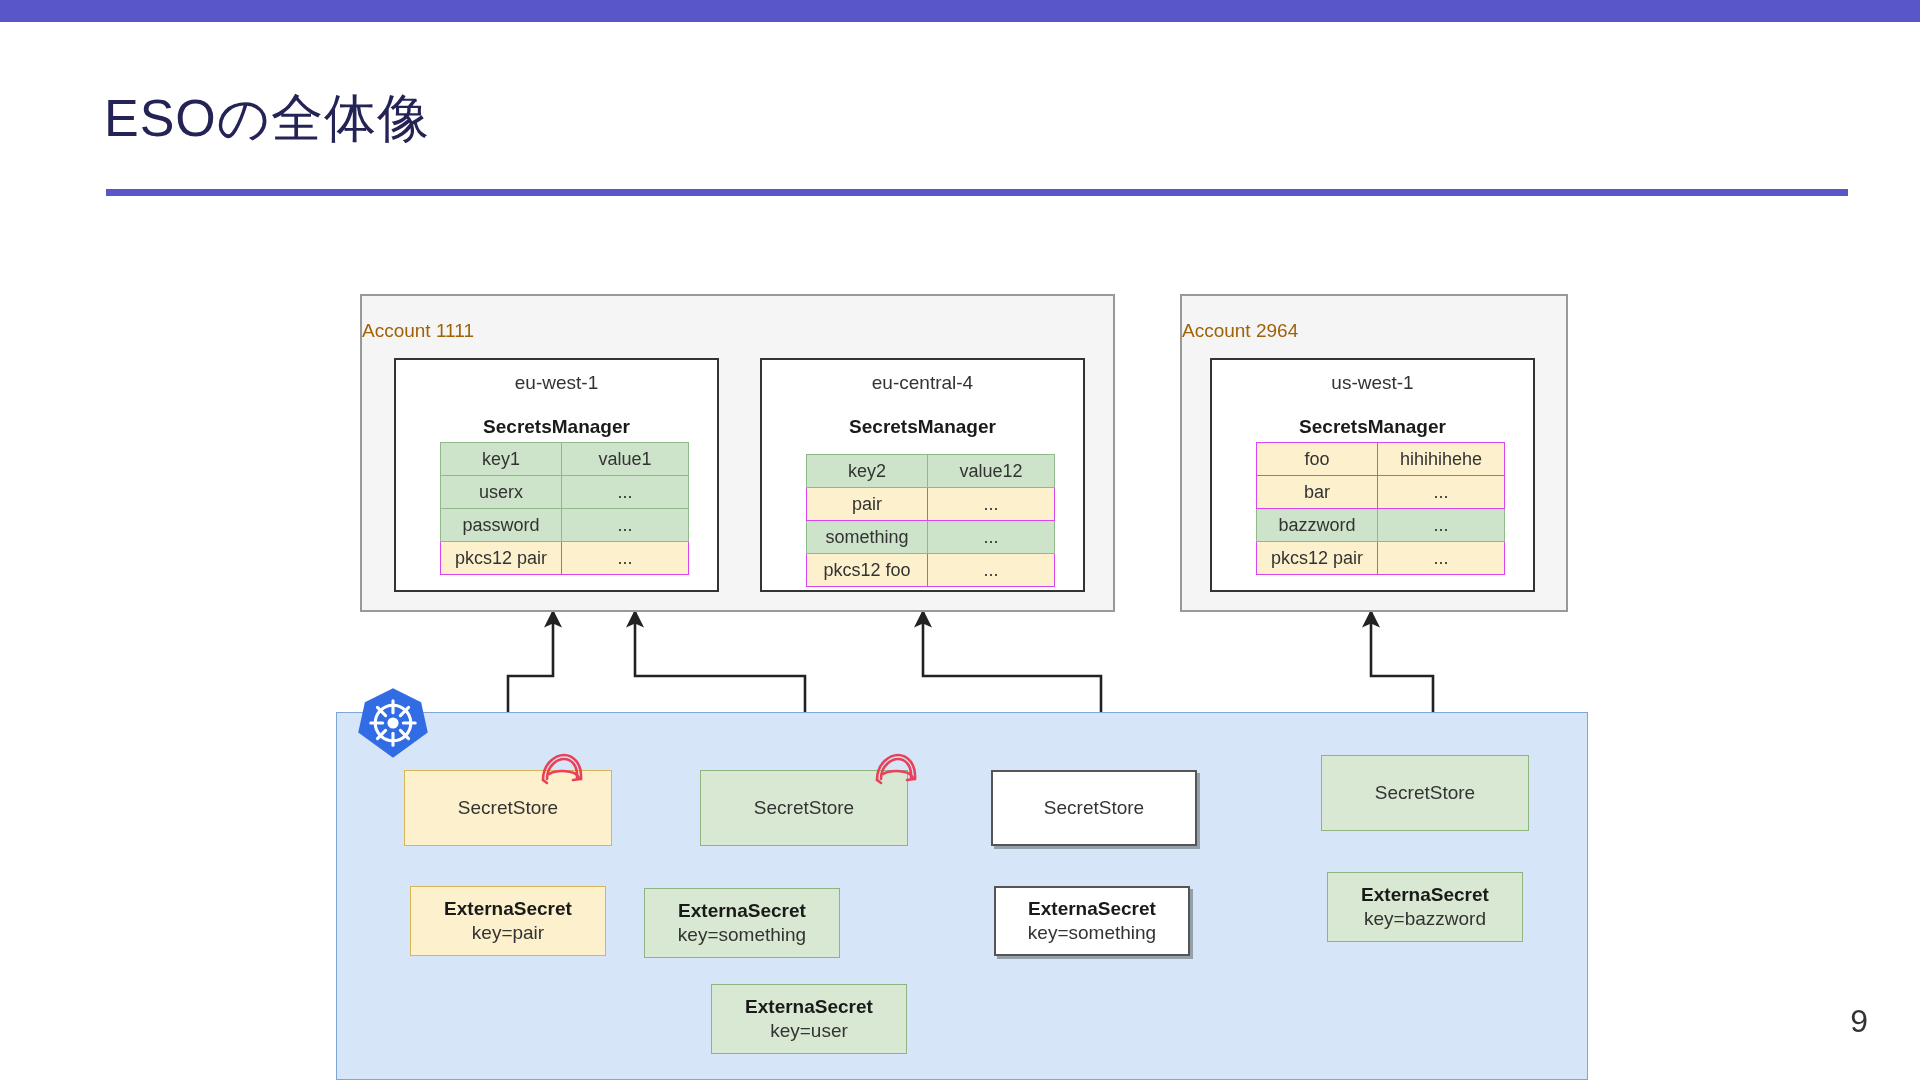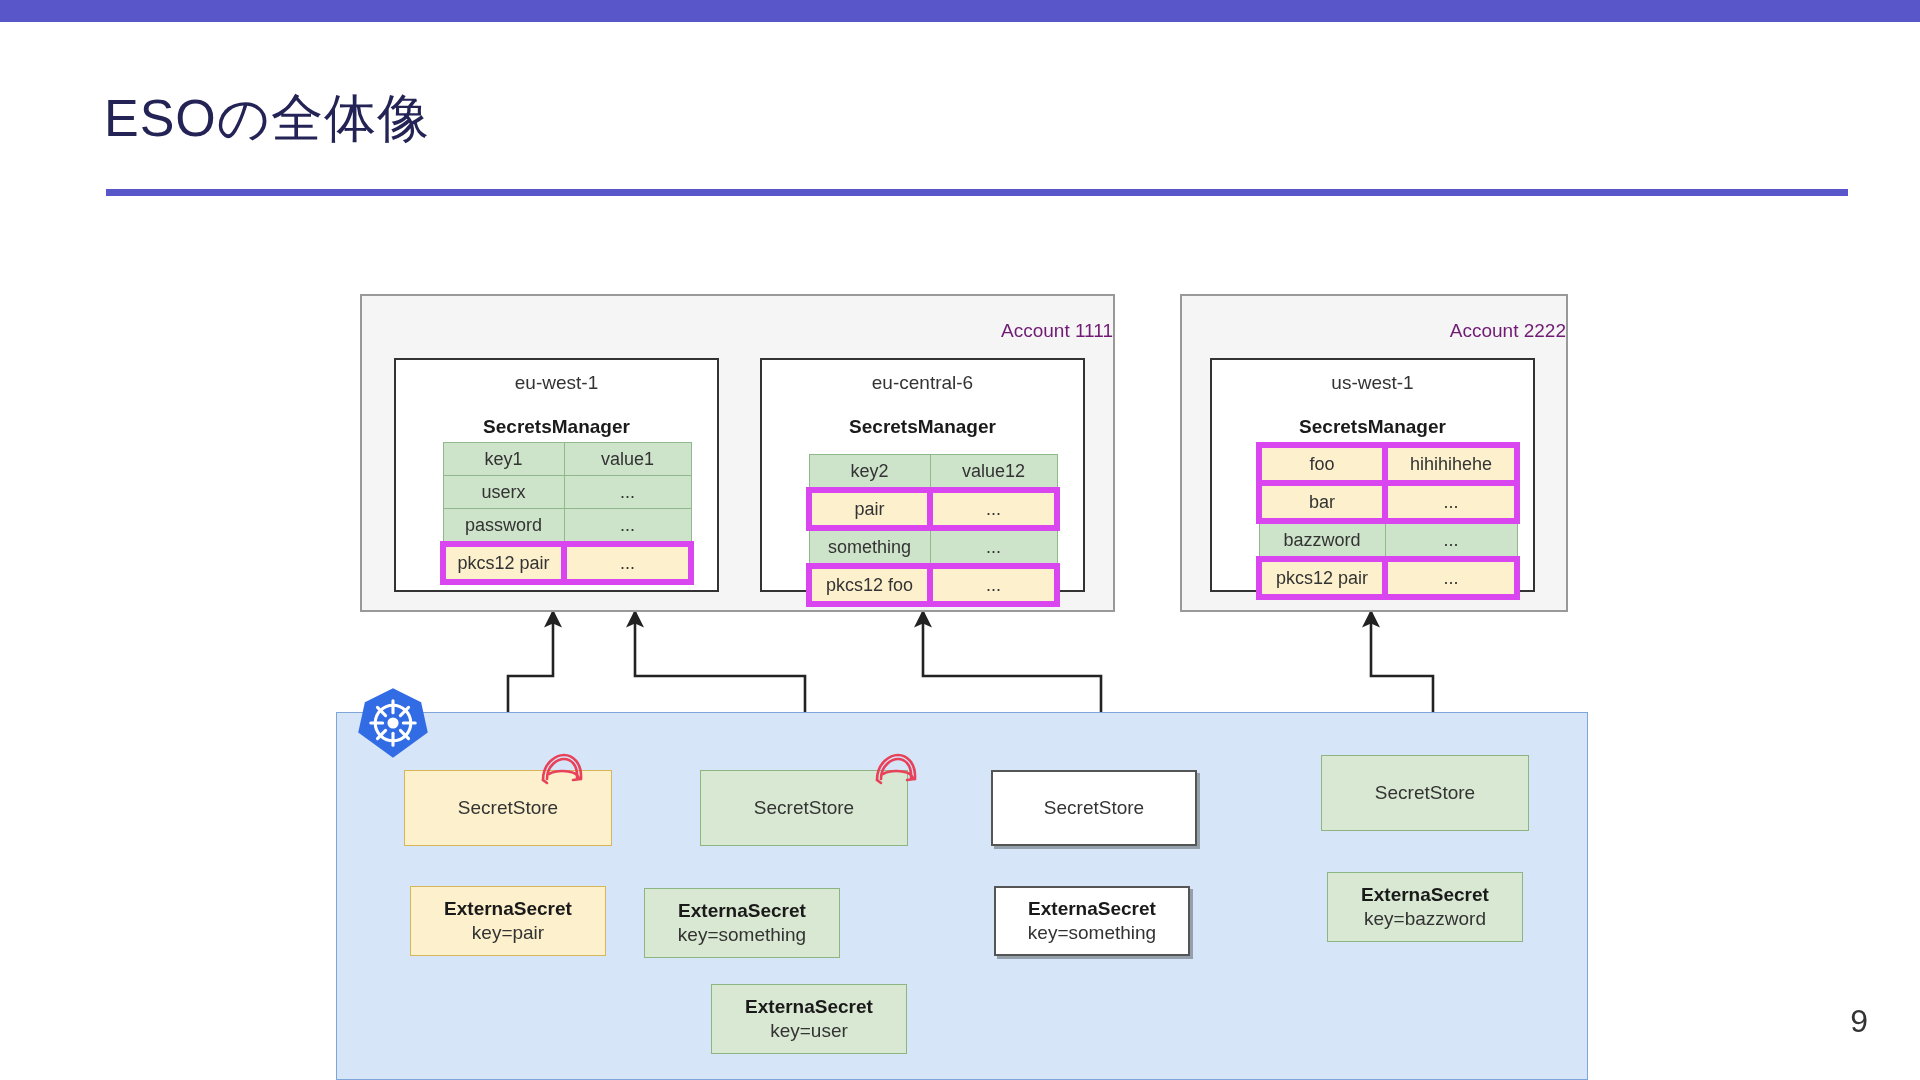--- a/index.html
+++ b/index.html
@@ -63,23 +63,23 @@
   .account-box {
     position: absolute;
     background: #F5F5F5;
     border: 2px solid #999999;
     box-sizing: border-box;
   }
   .account-label {
     position: absolute;
     left: 0; right: 0;
     top: 24px;
-    text-align: right;
-    font-size: 19px;
-    color: #701a75;
+    text-align: left;
+    font-size: 19px;
+    color: #a16207;
   }
 
   
   .region-box {
     position: absolute;
     background: #FFFFFF;
     border: 2px solid #333333;
     box-sizing: border-box;
   }
   .region-label {
@@ -115,21 +115,21 @@
     padding: 0 4px;
     overflow: hidden;
     white-space: nowrap;
   }
   .cell-green {
     background: #CDE3CA;
     border: 1px solid #8FB98B;
   }
   .cell-yellow {
     background: #FCF0CD;
-    border: 6px solid #d946ef;
+    border: 1px solid #d946ef;
   }
 
   
   .k8s-box {
     position: absolute;
     background: #D6E5F8;
     border: 1px solid #7EA6D9;
     box-sizing: border-box;
   }
   .k8s-logo {
@@ -239,21 +239,21 @@
         <td class="cell-green">...</td>
       </tr>
       <tr>
         <td class="cell-yellow">pkcs12 pair</td>
         <td class="cell-yellow">...</td>
       </tr>
     </tbody>
   </table>
 
   <div class="region-box" style="left:760px; top:358px; width:325px; height:234px;">
-    <div class="region-label">eu-central-6</div>
+    <div class="region-label">eu-central-4</div>
     <div class="sm-label">SecretsManager</div>
   </div>
   <table class="sm-table" style="left:806px; top:434px; width:230px;">
     <tbody>
       <tr>
         <td class="cell-green" style="width:112px">key2</td>
         <td class="cell-green" style="width:118px">value12</td>
       </tr>
       <tr>
         <td class="cell-yellow">pair</td>
@@ -264,21 +264,21 @@
         <td class="cell-green">...</td>
       </tr>
       <tr>
         <td class="cell-yellow">pkcs12 foo</td>
         <td class="cell-yellow">...</td>
       </tr>
     </tbody>
   </table>
 
   <div class="account-box" style="left:1180px; top:294px; width:388px; height:318px;">
-    <div class="account-label">Account 2222</div>
+    <div class="account-label">Account 2964</div>
   </div>
 
   <div class="region-box" style="left:1210px; top:358px; width:325px; height:234px;">
     <div class="region-label">us-west-1</div>
     <div class="sm-label">SecretsManager</div>
   </div>
   <table class="sm-table" style="left:1256px; top:422px; width:230px;">
     <tbody>
       <tr>
         <td class="cell-yellow" style="width:112px">foo</td>

